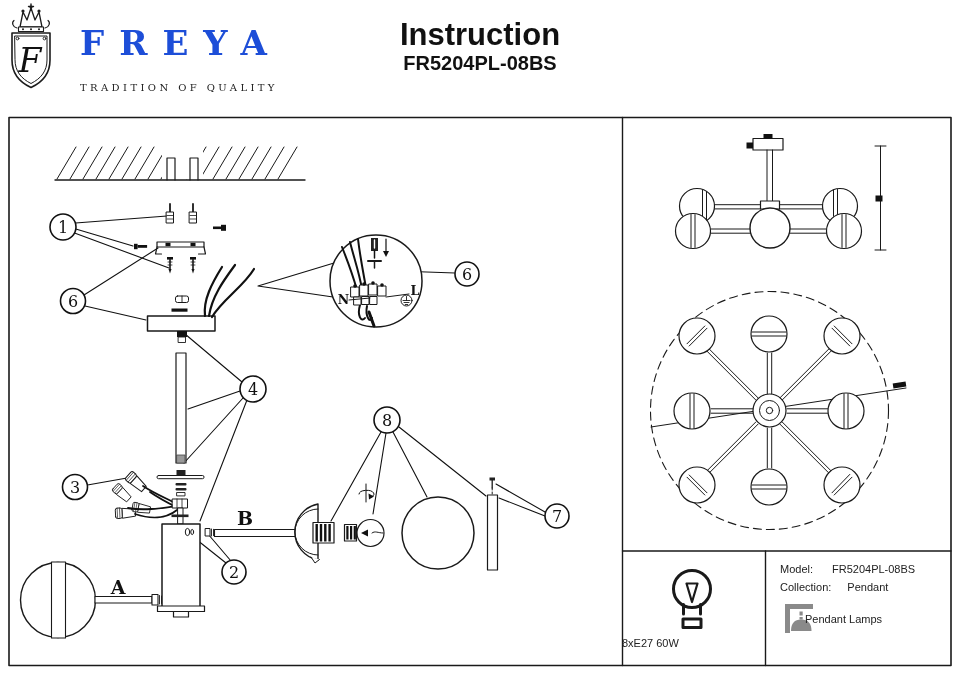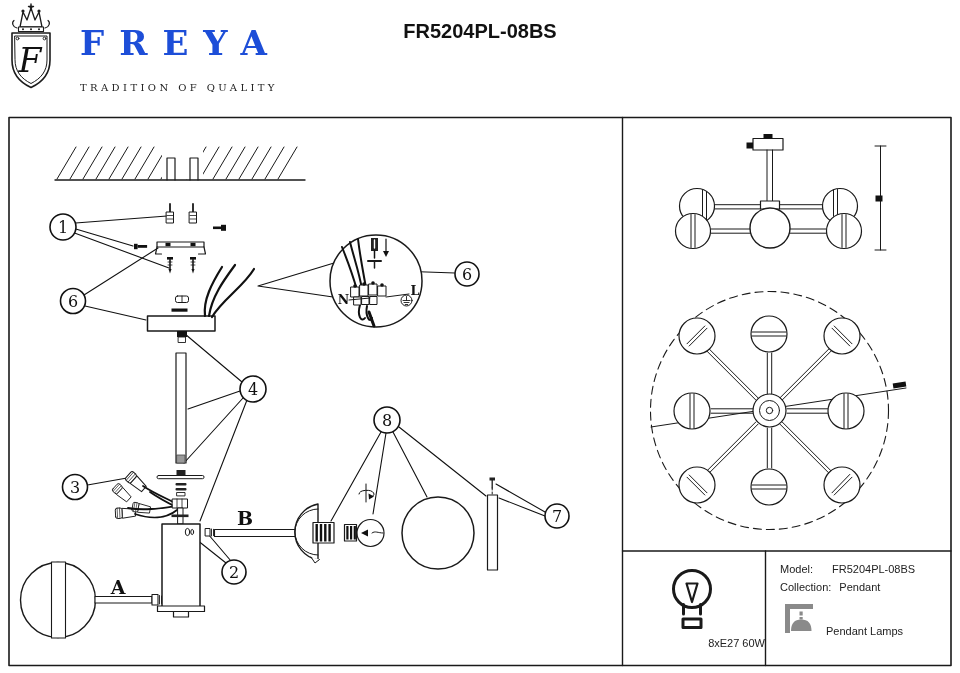--- a/index.html
+++ b/index.html
@@ -10,21 +10,21 @@
   .brand{font-family:"DejaVu Serif",serif;font-weight:bold;font-size:34px;
          letter-spacing:15px;color:#1d4ed8;line-height:1;}
   .tagline{font-family:"DejaVu Serif",serif;font-size:10px;letter-spacing:3.4px;
            color:#222;margin-top:22px;white-space:nowrap;}
   .titleblock{left:330px;top:19px;width:300px;text-align:center;}
   .title{font-size:31px;font-weight:600;line-height:32px;color:#111;}
   .model{font-size:20px;font-weight:600;line-height:25px;color:#111;}
   .spec{font-size:11px;color:#222;line-height:13px;white-space:nowrap;}
   .spec .lbl{display:inline-block;}
   .lblw{width:52px;}
-  .bulbspec{left:622px;top:637px;width:143px;text-align:right;}
+  .bulbspec{left:622px;top:637px;width:143px;text-align:left;}
   svg text{fill:#111;}
   .co{font-family:"DejaVu Serif",serif;font-size:16px;}
   .armlbl{font-family:"DejaVu Serif",serif;font-size:19px;font-weight:bold;}
   .wirelbl{font-family:"DejaVu Serif",serif;font-size:12.5px;font-weight:bold;}
   .monogram{font-family:"DejaVu Serif",serif;font-style:italic;font-size:33px;}
 </style>
 </head>
 <body>
 
 <div class="page">
@@ -387,26 +387,27 @@
       <text class="wirelbl" x="415" y="295" text-anchor="middle">L</text>
     </g>
   </svg>
 
   <header>
     <div class="abs" style="left:80px;top:26px;">
       <div class="brand">FREYA</div>
       <div class="tagline">TRADITION OF QUALITY</div>
     </div>
     <div class="abs titleblock">
+      <div class="title">Instruction</div>
       <div class="model">FR5204PL-08BS</div>
     </div>
   </header>
 
   <div class="abs spec bulbspec">8xE27 60W</div>
   <div class="abs spec" style="left:780px;top:563px;">
     <span class="lbl lblw">Model:</span><span>FR5204PL-08BS</span>
   </div>
   <div class="abs spec" style="left:780px;top:581px;">
-    <span class="lbl" style="margin-right:8px;">Collection:</span><span>Pendant</span>
+    <span class="lbl" style="margin-right:16px;">Collection:</span><span>Pendant</span>
   </div>
-  <div class="abs spec" style="left:826px;top:613px;margin-top:12px;">Pendant Lamps</div>
+  <div class="abs spec" style="left:805px;top:613px;">Pendant Lamps</div>
 
 </div>
 
 </body></html>

